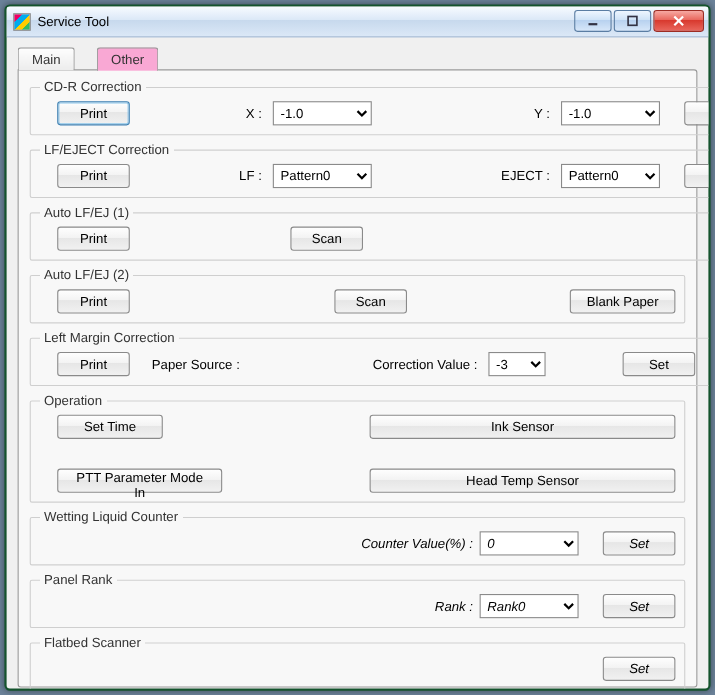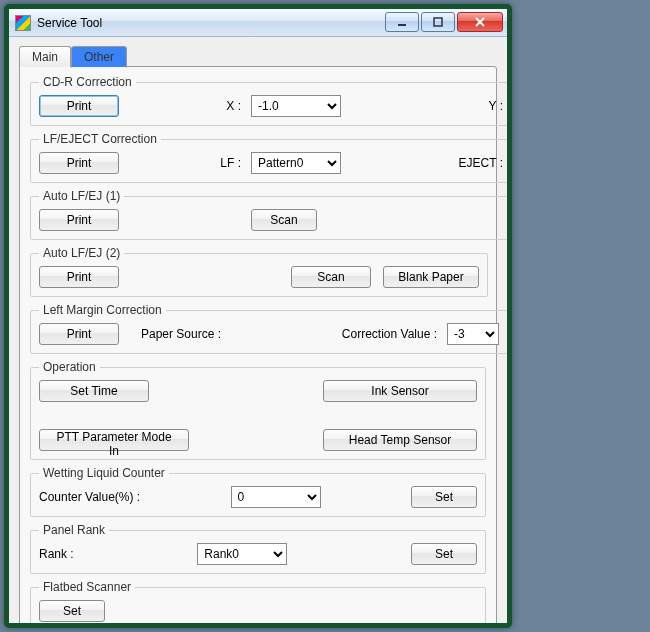--- a/index.html
+++ b/index.html
@@ -9,23 +9,23 @@
     font-family: "MS UI Gothic", "Meiryo", Tahoma, sans-serif;
     font-size: 12px;
     background: #6b8299;
     width: 650px;
     height: 632px;
     overflow: hidden;
   }
   .window {
     position: absolute;
     left: 4px; top: 4px;
-    width: 508px; height: 624px;
+    width: 642px; height: 624px;
     background: #f0f0f0;
-    border: 5px solid #14532d;
+    border: 2px solid #14532d;
     border-radius: 5px;
     box-shadow: 0 0 6px rgba(0,0,0,0.4);
     overflow: hidden;
   }
   .titlebar {
     height: 28px;
     background: linear-gradient(to bottom, #f7fbff 0%, #dbe8f7 45%, #c7d9ed 46%, #dbe8f7 100%);
     border-bottom: 1px solid #9fb7d4;
     display: flex;
     align-items: center;
@@ -59,34 +59,35 @@
   .winbtn svg { display:block; }
   .content {
     padding: 8px 10px 10px 10px;
   }
   .tabs {
     display: flex;
     align-items: flex-end;
     height: 22px;
     position: relative;
     margin-bottom: -1px;
+    gap: 20px;
   }
   .tab {
     padding: 3px 12px 3px 12px;
     border: 1px solid #9a9a9a;
     border-bottom: none;
     background: linear-gradient(to bottom,#fefefe,#ececec);
     border-radius: 3px 3px 0 0;
     margin-right: 0px;
     color: #333;
     position: relative;
     top: 0;
   }
   .tab.active {
-    background: #3b82f6;
+    background: #f9a8d4;
     border-bottom: 1px solid #f8f8f8;
     top: 1px;
     z-index: 2;
   }
   .tabpanel {
     border: 1px solid #9a9a9a;
     background: #f8f8f8;
     border-radius: 0 3px 3px 3px;
     padding: 8px 10px 10px 10px;
     height: 562px;
@@ -110,35 +111,37 @@
     column-gap: 6px;
   }
   .row2 {
     display: grid;
     grid-template-columns: 80px 100px 210px 100px 50px 44px;
     align-items: center;
     column-gap: 6px;
   }
   .rowright {
     display: flex;
-    justify-content: space-between;
+    justify-content: flex-end;
     align-items: center;
     gap: 6px;
+    font-style: italic;
   }
   .lbl { text-align: left; white-space: nowrap; }
   .lbl.r { text-align: right; padding-right:4px; }
   button.btn, .btn {
     height: 22px;
     min-width: 66px;
     border: 1px solid #8a8a8a;
     border-radius: 3px;
     background: linear-gradient(to bottom,#fefefe 0%,#f3f3f3 45%,#e6e6e6 46%,#f1f1f1 100%);
     font: inherit;
     padding: 0 10px;
     cursor: default;
+    margin-left: 16px;
   }
   button.btn.default {
     border: 1px solid #3c7fb1;
     box-shadow: 0 0 0 1px #8cc6ea inset;
   }
   button.btn.wide { min-width: 96px; }
   button.btn.w140 { min-width: 150px; }
   select.sel {
     height: 22px;
     border: 1px solid #8a8a8a;

